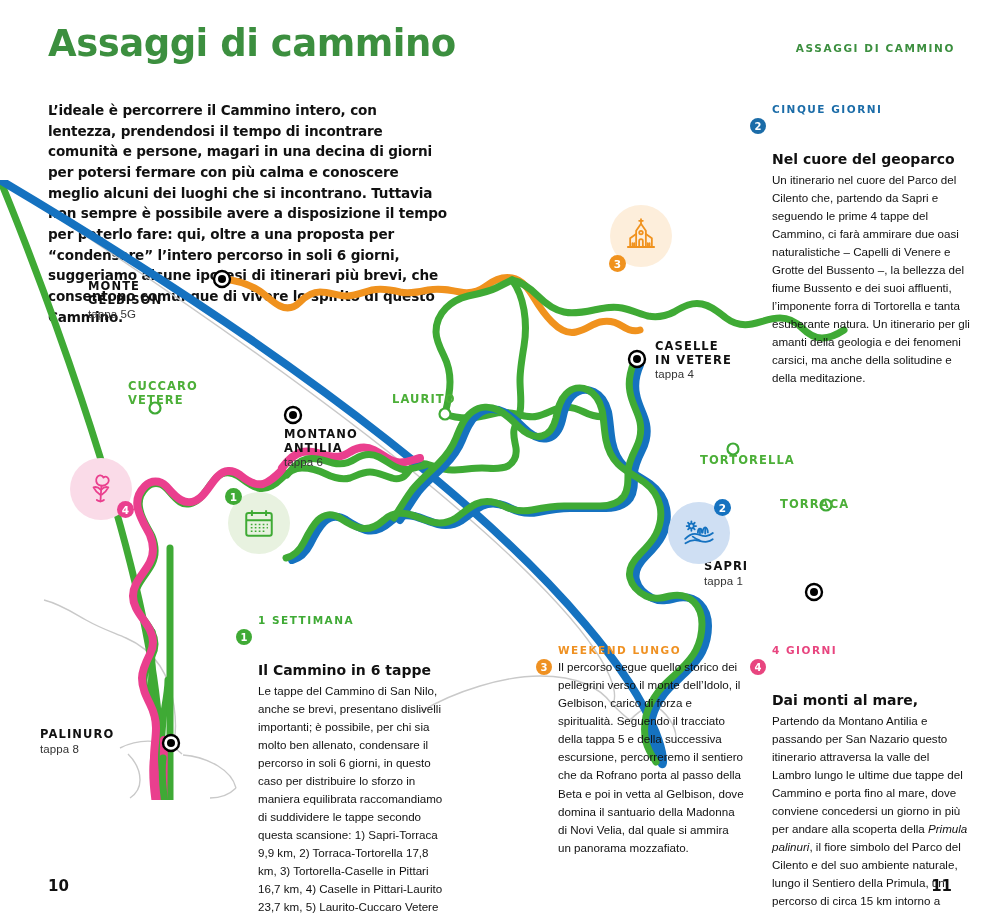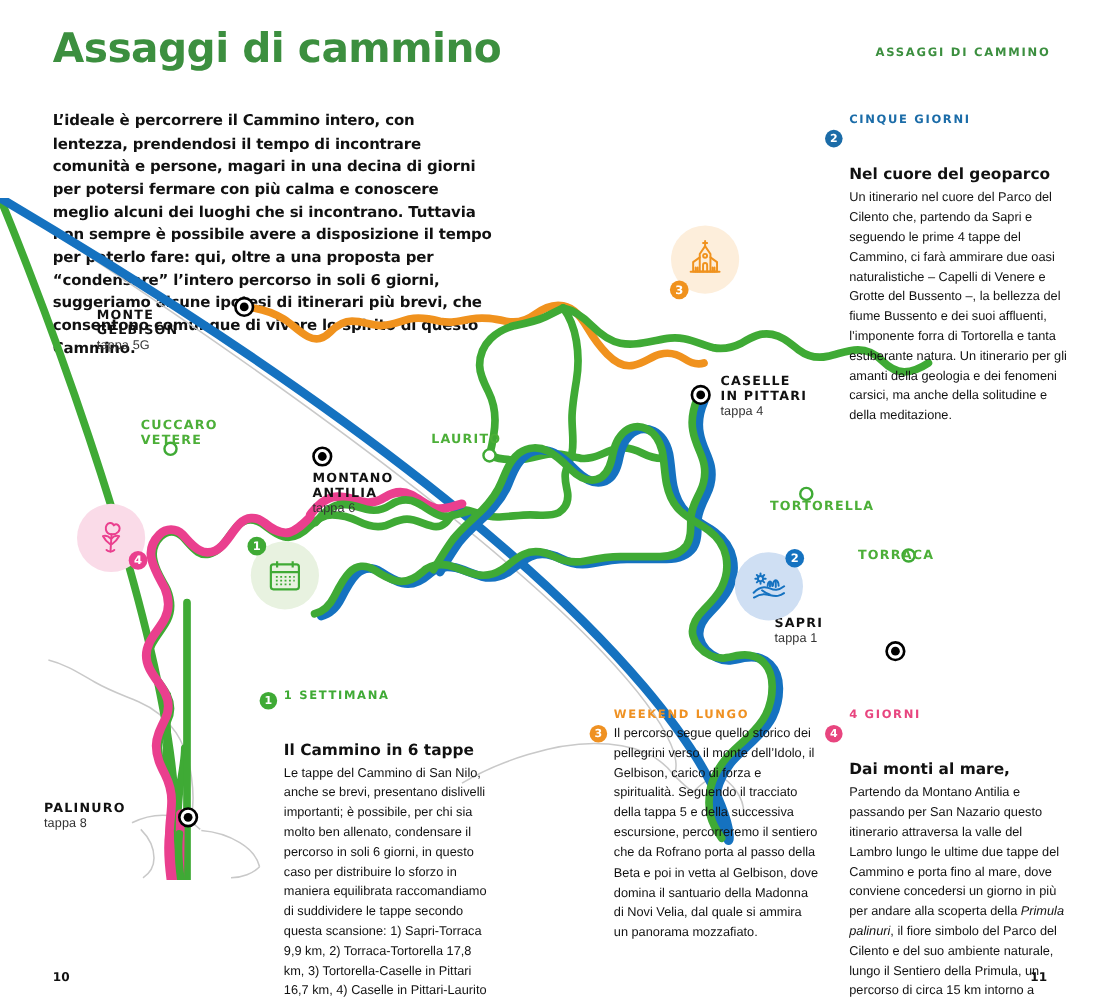--- a/index.html
+++ b/index.html
@@ -29,21 +29,21 @@
   
   #intro{
     position:absolute;left:48px;top:100px;width:400px;
     font-size:13.6px;line-height:1.52;font-weight:700;
     color:#111;
     font-family:"DejaVu Sans", sans-serif;
     letter-spacing:-0.15px;
   }
 
   
-  .folio{position:absolute;bottom:18px;font-size:11px;font-weight:700;color:#111;
+  .folio{position:absolute;bottom:18px;font-size:15px;font-weight:700;color:#111;
          font-family:"DejaVu Sans", sans-serif;}
   #folio-left{left:48px;}
   #folio-right{right:48px;}
 
   
   .itinerary{position:absolute;}
   .itin-kicker{
     font-size:10.5px;font-weight:700;letter-spacing:1.5px;
     font-family:"DejaVu Sans", sans-serif;
     margin-bottom:2px;
@@ -321,21 +321,21 @@
     <div class="map-label green" style="left:392px;top:213px;">LAURITO</div>
 
     <div class="map-label" style="left:272px;top:248px;margin-left:12px;">
       <span>MONTANO</span><br>
       <span>ANTILIA</span>
       <span class="sub">tappa 6</span>
     </div>
 
     <div class="map-label" style="left:655px;top:160px;">
       <span>CASELLE</span><br>
-      <span>IN PITTARI</span>
+      <span>IN VETERE</span>
       <span class="sub">tappa 4</span>
     </div>
 
     <div class="map-label green" style="left:700px;top:274px;">TORTORELLA</div>
 
     <div class="map-label green" style="left:780px;top:318px;">TORRACA</div>
 
     <div class="map-label right" style="left:704px;top:380px;width:90px;">
       <span>SAPRI</span>
       <span class="sub">tappa 1</span>
@@ -405,21 +405,21 @@
           <path d="M12.2 13.4c1.3-1.4 3.5-2.1 5.1-1.6-1 1.9-2.6 3.9-4.6 5.2"></path>
           <path d="M11.6 22c-1.1-.2-2-.6-2.6-1.1M11.6 22c1-.2 1.9-.6 2.5-1.1"></path>
         </svg>
       </div>
       <div class="bnum" style="right:-2px;bottom:2px;background:#ea3f8e;">4</div>
     </div>
   </div>
 
   <div class="itinerary" id="itin-1">
     <div class="itin-num" style="background:#3faa35;">1</div>
-    <div class="itin-kicker" style="color:#3faa35;margin-top:12px;">1 SETTIMANA</div>
+    <div class="itin-kicker" style="color:#3faa35;">1 SETTIMANA</div>
     <div class="itin-title">Il Cammino in 6 tappe</div>
     <div class="itin-body">Le tappe del Cammino di San Nilo, anche se brevi, presentano dislivelli importanti; è possibile, per chi sia molto ben allenato, condensare il percorso in soli 6 giorni, in questo caso per distribuire lo sforzo in maniera equilibrata raccomandiamo di suddividere le tappe secondo questa scansione: 1) Sapri-Torraca 9,9 km, 2) Torraca-Tortorella 17,8 km, 3) Tortorella-Caselle in Pittari 16,7 km, 4) Caselle in Pittari-Laurito 23,7 km, 5) Laurito-Cuccaro Vetere 19 km, 6) Cuccaro Vetere-Palinuro 24 km.</div>
   </div>
 
   <div class="itinerary" id="itin-2">
     <div class="itin-num" style="background:#1b6ca8;">2</div>
     <div class="itin-kicker" style="color:#1b6ca8;">CINQUE GIORNI</div>
     <div class="itin-title">Nel cuore del geoparco</div>
     <div class="itin-body">Un itinerario nel cuore del Parco del Cilento che, partendo da Sapri e seguendo le prime 4 tappe del Cammino, ci farà ammirare due oasi naturalistiche – Capelli di Venere e Grotte del Bussento –, la bellezza del fiume Bussento e dei suoi affluenti, l’imponente forra di Tortorella e tanta esuberante natura. Un itinerario per gli amanti della geologia e dei fenomeni carsici, ma anche della solitudine e della meditazione.</div>
   </div>

